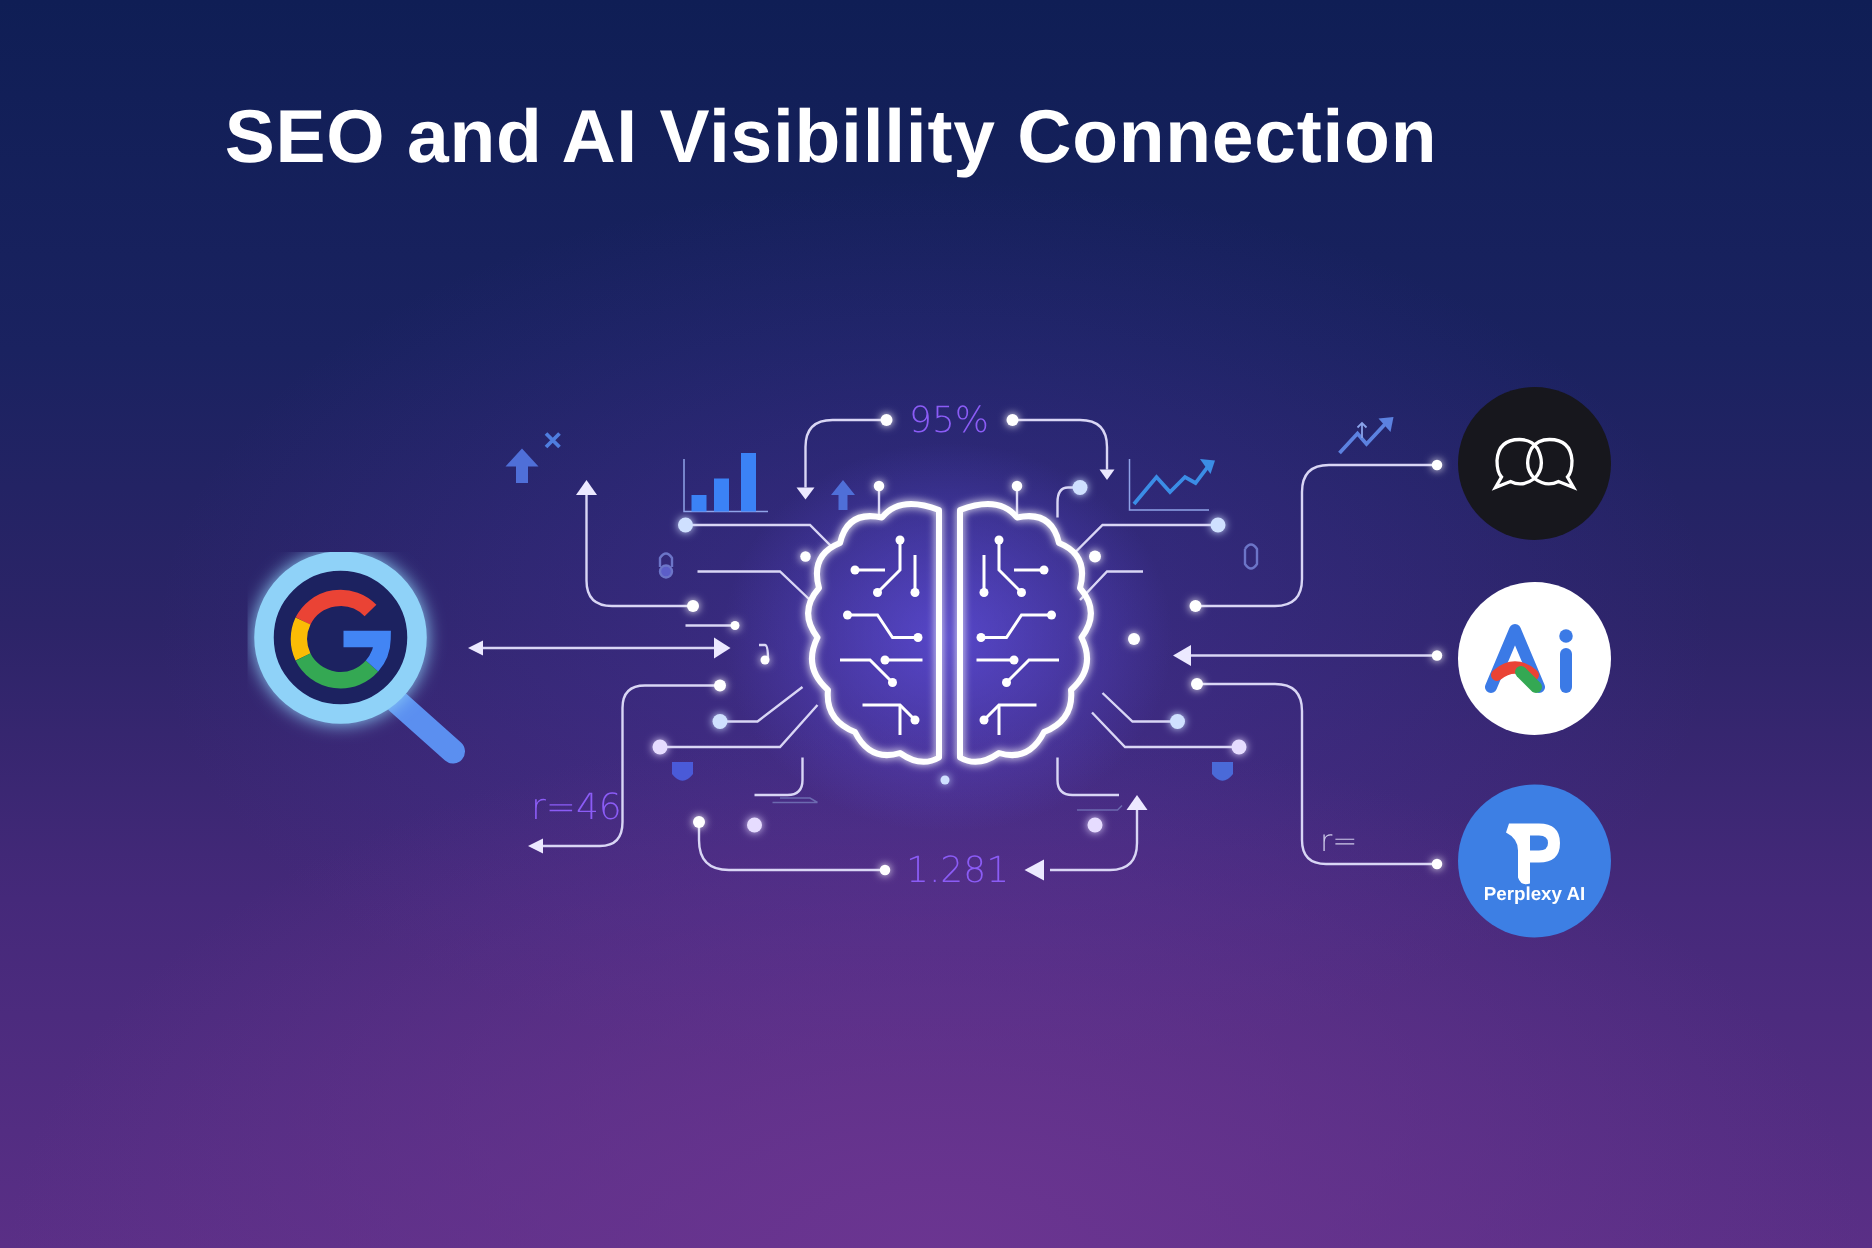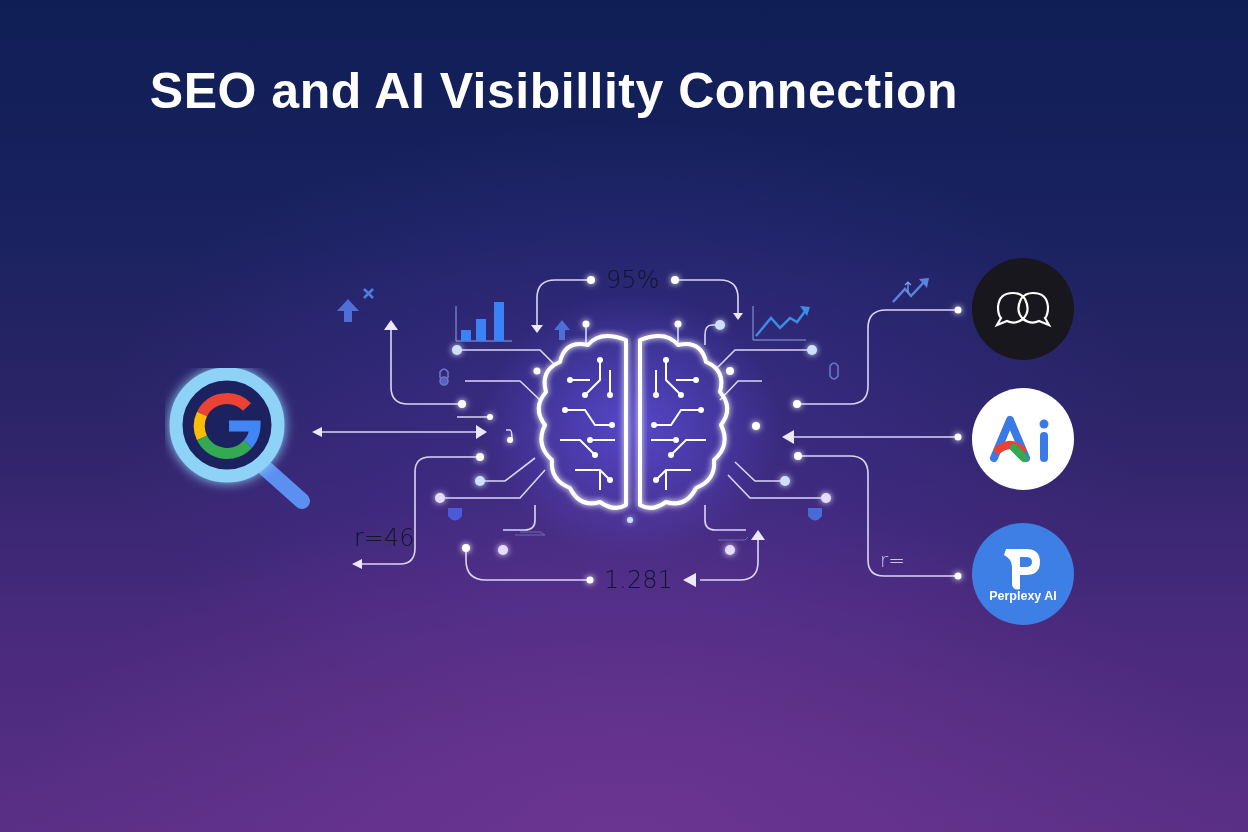--- a/index.html
+++ b/index.html
@@ -10,21 +10,21 @@
       radial-gradient(ellipse 620px 360px at 624px 840px, #6b3591 0%, rgba(107,53,145,0) 100%),
       radial-gradient(ellipse 520px 300px at 624px 420px, rgba(90,60,190,0.35) 0%, rgba(90,60,190,0) 100%),
       linear-gradient(180deg, #0f1e55 0%, #1a2260 28%, #2c2468 50%, #45297a 72%, #5a2f86 100%);
   }
   .title {
     position: absolute; left: 0; top: 62px; width: 1108px; text-align: center;
     color: #ffffff; font-weight: bold; font-size: 50px; letter-spacing: 0.5px;
   }
   svg.diagram { position: absolute; left: 0; top: 0; }
   .label {
-    position: absolute; color: #0f172a; font-size: 24px; font-family: "DejaVu Sans", sans-serif;
+    position: absolute; color: #8b5cf6; font-size: 24px; font-family: "DejaVu Sans", sans-serif;
     font-weight: 300;
   }
   .node {
     position: absolute; border-radius: 50%; display: flex; align-items: center; justify-content: center;
     flex-direction: column;
   }
   .node-chat { left: 972px; top: 258px; width: 102px; height: 102px; background: #17171d; }
   .node-ai { left: 972px; top: 388px; width: 102px; height: 102px; background: #ffffff; }
   .node-px { left: 972px; top: 523px; width: 102px; height: 102px; background: #3d7fe4; }
   .px-label { color: #ffffff; font-weight: bold; font-size: 12.5px; margin-top: -4px; text-align: right; }

